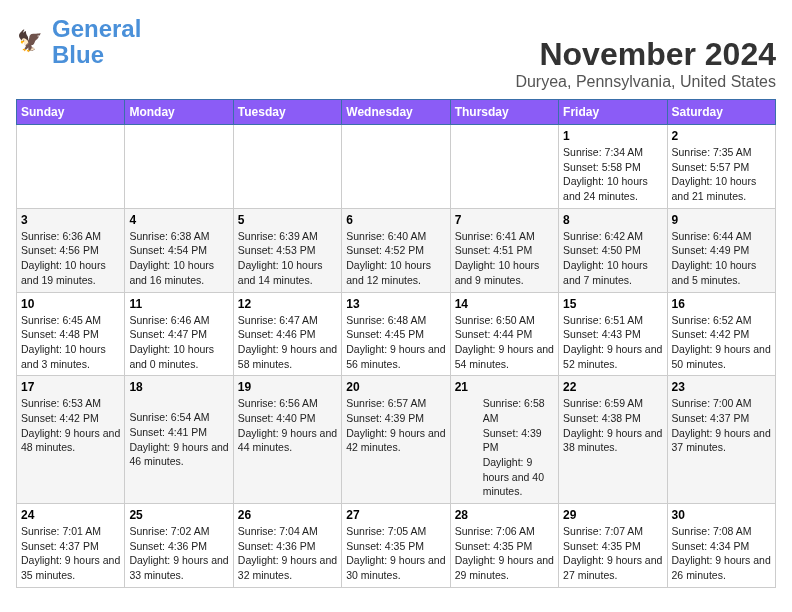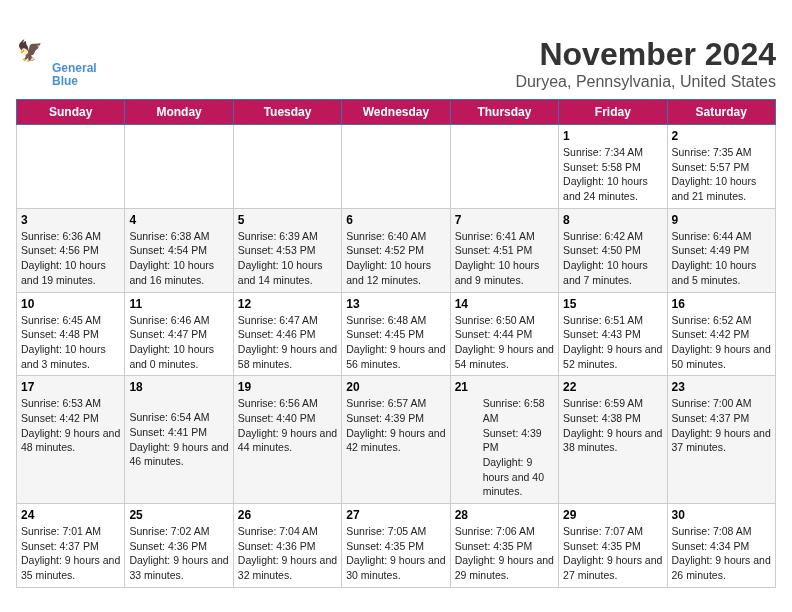--- a/index.html
+++ b/index.html
@@ -15,25 +15,24 @@
       justify-content: space-between;
       align-items: flex-start;
       margin-bottom: 8px;
     }
     .logo {
       display: flex;
       align-items: center;
       gap: 4px;
     }
     .logo-text {
-      font-size: 12px;
+      font-size: 24px;
       font-weight: bold;
       color: #333;
       line-height: 1.1;
-      margin-top: 46px;
     }
     .logo-text span {
       color: #4a90d9;
     }
     .logo-bird {
       width: 32px;
       height: 32px;
     }
     .title-area {
       text-align: right;
@@ -47,24 +46,24 @@
     .location {
       font-size: 16px;
       color: #555;
     }
     .calendar {
       width: 100%;
       border-collapse: collapse;
       font-size: 11px;
     }
     .calendar th {
-      background-color: #be185d;
+      background-color: #8b5cf6;
       color: #fff;
       padding: 5px 4px;
-      text-align: center;
+      text-align: left;
       font-size: 12px;
       font-weight: bold;
       border: 1px solid #3a6faa;
     }
     .calendar td {
       border: 1px solid #ccc;
       vertical-align: top;
       padding: 4px;
       width: 108px;
       min-height: 80px;

